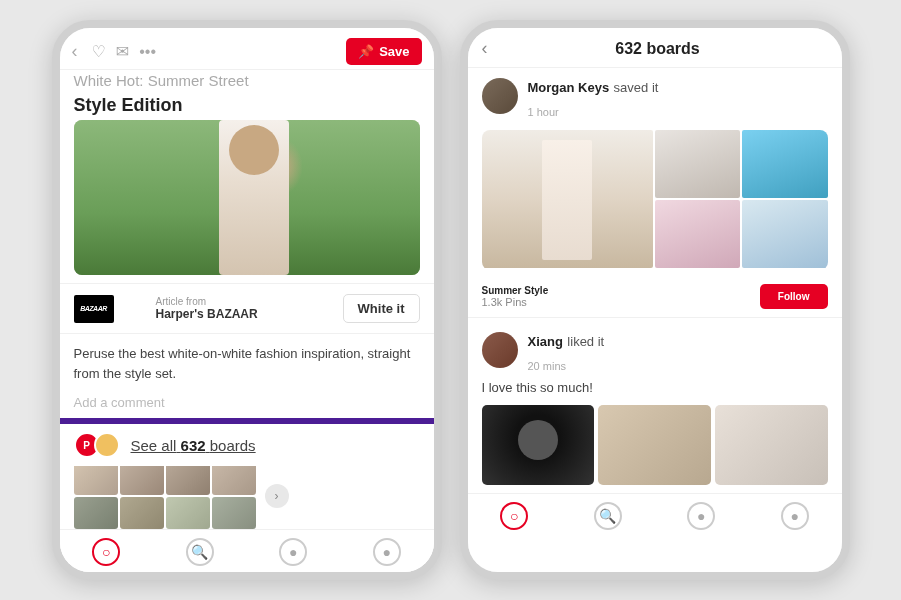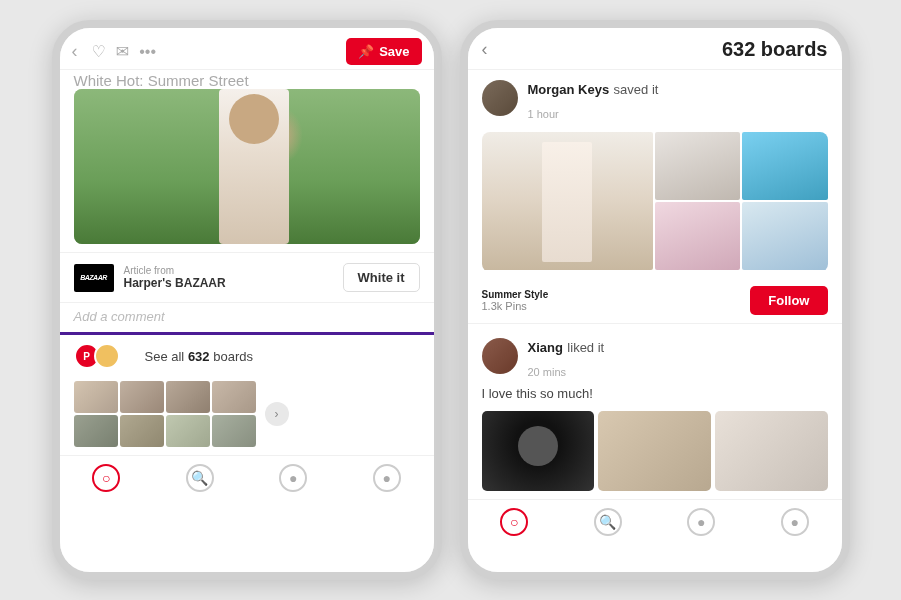--- a/index.html
+++ b/index.html
@@ -111,20 +111,21 @@
         linear-gradient(180deg, #8cb87a 0%, #6a9e58 60%, #4a7a38 100%);
     }
 
     .article-row {
       display: flex;
       align-items: center;
       padding: 10px 14px;
       border-bottom: 1px solid #f0f0f0;
       border-top: 1px solid #f0f0f0;
       margin-top: 8px;
+      gap: 32px;
     }
     .bazaar-logo {
       width: 40px;
       height: 28px;
       background: #000;
       display: flex;
       align-items: center;
       justify-content: center;
       border-radius: 2px;
       flex-shrink: 0;
@@ -164,22 +165,21 @@
       padding: 10px 14px 6px;
       font-size: 13px;
       color: #444;
       line-height: 1.5;
     }
 
     .comment-placeholder {
       padding: 6px 14px 8px;
       font-size: 13px;
       color: #bbb;
-      border-bottom: 3px solid #4c1d95;
-      font-style: italic;
+      border-bottom: 6px solid #4c1d95;
     }
 
     .boards-row {
       display: flex;
       align-items: center;
       padding: 8px 14px;
     }
     .boards-avatar-stack {
       display: flex;
       align-items: center;
@@ -190,23 +190,24 @@
       border-radius: 50%;
       border: 2px solid #fff;
       margin-right: -6px;
       overflow: hidden;
       flex-shrink: 0;
     }
     .av1 { background: #e60023; display: flex; align-items: center; justify-content: center; }
     .av1 span { color: #fff; font-size: 10px; font-weight: 700; }
     .av2 { background: #f0c060; }
     .boards-label {
-      font-size: 13px;
+      font-size: 15px;
       color: #444;
-      margin-left: 31px;
+      margin-left: 17px;
+      text-decoration: underline;
     }
     .boards-label strong { color: #222; }
 
     .thumb-scroll {
       display: flex;
       align-items: center;
       padding: 4px 14px 8px;
       gap: 3px;
       overflow: hidden;
     }
@@ -269,22 +270,22 @@
     .p2-header {
       display: flex;
       align-items: center;
       padding: 10px 14px 8px;
       border-bottom: 1px solid #f0f0f0;
       position: relative;
     }
     .p2-back { color: #888; font-size: 18px; }
     .p2-title {
       flex: 1;
-      text-align: right;
-      font-size: 20px;
+      text-align: center;
+      font-size: 16px;
       font-weight: 600;
       color: #222;
     }
 
     .activity-item {
       padding: 10px 14px 4px;
     }
     .activity-top {
       display: flex;
       align-items: flex-start;
@@ -373,21 +374,21 @@
     .board-count {
       font-size: 11px;
       color: #888;
     }
     .follow-btn {
       background: #e60023;
       color: #fff;
       border: none;
       border-radius: 5px;
       padding: 7px 18px;
-      font-size: 13px;
+      font-size: 10px;
       font-weight: 700;
       cursor: pointer;
     }
 
     .divider { height: 1px; background: #f0f0f0; margin: 0 0; }
 
     .p2-comment {
       padding: 4px 14px 6px;
       font-size: 13px;
       color: #444;
@@ -433,37 +434,39 @@
       <span class="heart-icon">♡</span>
       <span class="send-icon">✉</span>
       <span class="dots-icon">•••</span>
       <button class="save-btn">
         <span class="pin-icon">📌</span>
         <span>Save</span>
       </button>
     </div>
 
     <div style="padding: 2px 14px 0; font-size: 15px; color: #aaa;">White Hot: Summer Street</div>
+    <div class="p1-subtitle">Style Edition</div>
 
     <div class="p1-image">
       <div class="fashion-bg"></div>
       <div class="p1-image-person"></div>
     </div>
 
     <div class="article-row">
       <div class="bazaar-logo">
         <span>BAZAAR</span>
       </div>
       <div class="article-info">
         <div class="article-from">Article from</div>
         <div class="article-source">Harper's BAZAAR</div>
       </div>
       <button class="read-btn">White it</button>
     </div>
 
+    <div class="description">Peruse the best white-on-white fashion inspiration, straight from the style set.</div>
 
     <div class="comment-placeholder">Add a comment</div>
 
     <div class="boards-row">
       <div class="boards-avatar-stack">
         <div class="av-circle av1">
             <span>P</span>
           </div>
         <div class="av-circle av2"></div>
       </div>

